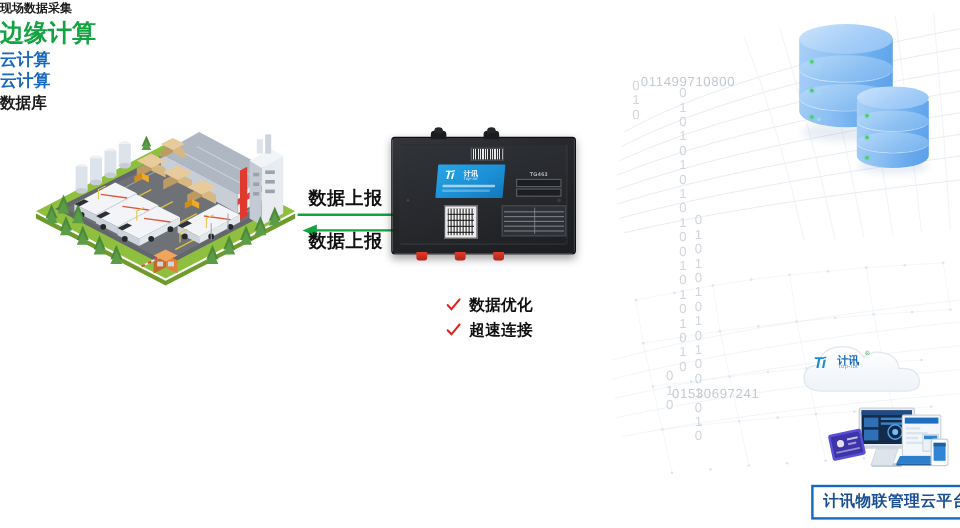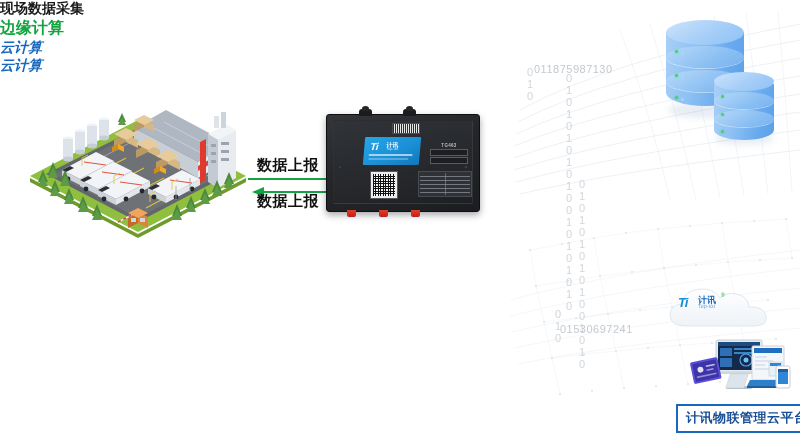--- a/index.html
+++ b/index.html
@@ -50,21 +50,21 @@
     opacity: .9;
   }
 
   
   .cn-label {
     font-family: "Liberation Sans", "DejaVu Sans", sans-serif;
     font-weight: bold;
     color: #1a1a1a;
     white-space: nowrap;
   }
-  .label-blue { color: #1769c0; font-style: italic; }
+  .label-blue { color: #1769c0; }
   .label-green { color: #13a341; }
 
   
   .factory { position: absolute; left: 22px; top: 82px; width: 232px; height: 160px; }
 
   
   .arrow-group { position: absolute; left: 246px; top: 160px; width: 110px; height: 56px; }
   .arrow-text {
     position: absolute;
     font-size: 15px;
@@ -422,21 +422,21 @@
         <path d="M52 358 L84 354 L116 351 L148 348 L180 345 L212 343 L244 341 L276 339"></path>
         <path d="M30 250 L36 286 L44 322 L52 358 L60 394"></path>
         <path d="M94 238 L100 276 L108 314 L116 351 L124 388"></path>
         <path d="M158 229 L164 268 L172 307 L180 345 L188 384"></path>
         <path d="M222 223 L228 262 L236 302 L244 341"></path>
         <path d="M286 219 L292 258"></path>
       </g>
     </svg>
   </div>
 
-  <div class="binary-row" style="left:534px; top:63px;">011875987130</div>
+  <div class="binary-row" style="left:534px; top:63px;">011499710800</div>
   <div class="binary-row" style="left:560px; top:323px;">01530697241</div>
   <div class="binary-col" style="left:563px; top:72px;">01010101010010101010</div>
   <div class="binary-col" style="left:576px; top:178px;">0101010101001010</div>
   <div class="binary-col" style="left:524px; top:66px;">010</div>
   <div class="binary-col" style="left:552px; top:308px;">010</div>
 
   <div class="factory">
     <svg width="232" height="160" viewBox="0 0 232 160" xmlns="http://www.w3.org/2000/svg">
 
       <polygon points="116,150 8,94 116,38 224,94" fill="#8fbf3f"></polygon>
@@ -609,21 +609,21 @@
         <polygon points="150,134 155,122 160,134" fill="#4e8a3c"></polygon>
         <polygon points="150,138 155,127 160,138" fill="#5d9c47"></polygon>
         <polygon points="202,102 207,90 212,102" fill="#4e8a3c"></polygon>
         <polygon points="202,106 207,95 212,106" fill="#5d9c47"></polygon>
         <polygon points="96,40 100,31 104,40" fill="#4e8a3c"></polygon>
         <polygon points="96,43 100,35 104,43" fill="#5d9c47"></polygon>
       </g>
     </svg>
   </div>
 
-  <div class="cn-label" style="left:86px; top:252px; font-size:14px;">现场数据采集</div>
+  <div class="cn-label" style="left:86px; top:252px; font-size:10px;">现场数据采集</div>
 
   <div class="arrow-group">
     <svg width="110" height="56" viewBox="0 0 110 56" xmlns="http://www.w3.org/2000/svg">
       <g>
         <line x1="2" y1="19" x2="94" y2="19" stroke="#13a341" stroke-width="2"></line>
         <polygon points="104,19 92,14 92,24" fill="#13a341"></polygon>
       </g>
       <g>
         <line x1="16" y1="32" x2="108" y2="32" stroke="#13a341" stroke-width="2"></line>
         <polygon points="6,32 18,27 18,37" fill="#13a341"></polygon>
@@ -670,23 +670,39 @@
         <div class="dev-spec-div" style="left:26px;"></div>
       </div>
     </div>
 
     <div class="dev-conn" style="left:20px;"></div>
     <div class="dev-conn" style="left:52px;"></div>
     <div class="dev-conn" style="left:84px;"></div>
   </div>
 
   <div class="features">
+    <div class="feature-row">
+      <span class="check">
+        <svg width="12" height="12" viewBox="0 0 12 12">
+            <path d="M1 6.2 L4.2 9.6 L11 1.4" stroke="#e0231f" stroke-width="1.7" fill="none" stroke-linecap="round"></path>
+          </svg>
+      </span>
+      <span class="feature-text">数据优化</span>
+    </div>
+    <div class="feature-row">
+      <span class="check">
+        <svg width="12" height="12" viewBox="0 0 12 12">
+            <path d="M1 6.2 L4.2 9.6 L11 1.4" stroke="#e0231f" stroke-width="1.7" fill="none" stroke-linecap="round"></path>
+          </svg>
+      </span>
+      <span class="feature-text">超速连接</span>
+    </div>
   </div>
 
-  <div class="cn-label label-green" style="left:497px; top:160px; font-size:16px;">边缘计算</div>
+  <div class="cn-label label-green" style="left:497px; top:160px; font-size:20px;">边缘计算</div>
 
   <div class="cn-label label-blue" style="left:587px; top:42px; font-size:14px;">云计算</div>
   <div class="cn-label label-blue" style="left:589px; top:338px; font-size:14px;">云计算</div>
 
   <div class="db-group">
     <div class="db-shadow" style="left:6px; top:88px; width:74px; height:16px;"></div>
     <div class="db-shadow" style="left:52px; top:118px; width:60px; height:13px;"></div>
 
     <div class="db" style="left:4px; top:6px; width:78px; height:96px;">
       <div class="db-body" style="width:78px; height:74px;"></div>
@@ -705,20 +721,21 @@
       <div class="db-body" style="width:60px; height:56px;"></div>
       <div class="db-ring" style="top:20px; width:60px; height:17px;"></div>
       <div class="db-ring" style="top:38px; width:60px; height:17px;"></div>
       <div class="db-top" style="width:60px; height:19px;"></div>
       <div class="db-led" style="left:7px; top:23px;"></div>
       <div class="db-led" style="left:7px; top:41px;"></div>
       <div class="db-led" style="left:7px; top:58px;"></div>
     </div>
   </div>
 
+  <div class="cn-label" style="left:694px; top:146px; font-size:13px;">数据库</div>
 
   <div class="cloud-shape">
     <svg width="108" height="46" viewBox="0 0 108 46" xmlns="http://www.w3.org/2000/svg">
       <defs>
         <linearGradient id="cloudg" x1="0" y1="0" x2="0" y2="1">
           <stop offset="0%" stop-color="#ffffff"></stop>
           <stop offset="100%" stop-color="#eef3f8"></stop>
         </linearGradient>
       </defs>
       <path d="M18 42 Q2 42 2 31 Q2 21 14 20 Q16 6 32 5 Q46 4 52 14 Q58 8 68 10 Q80 12 81 23 Q96 22 98 32 Q100 42 86 42 Z" fill="url(#cloudg)" stroke="#dfe7ef" stroke-width="1"></path>

